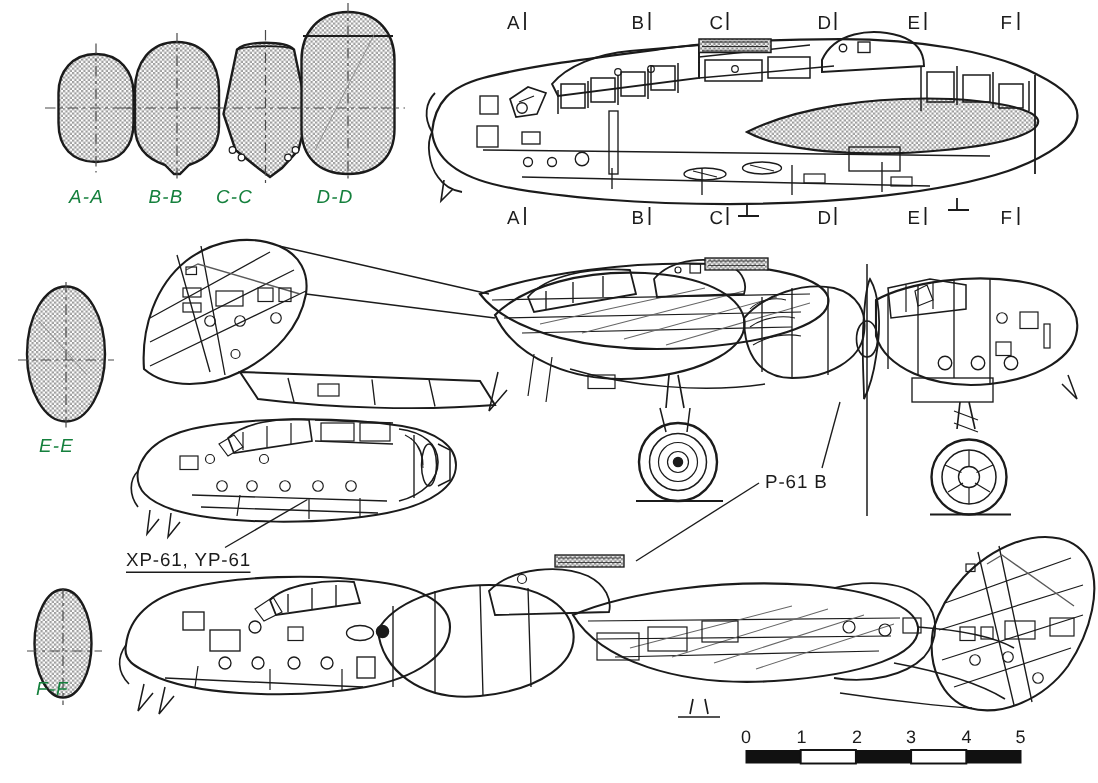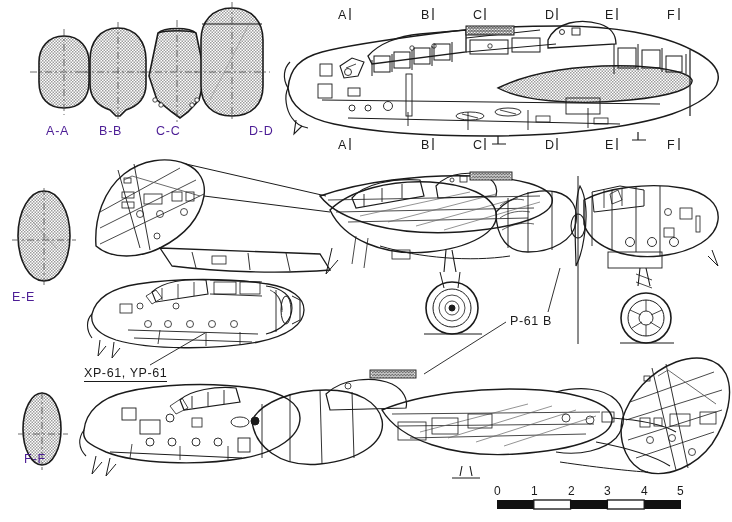--- a/index.html
+++ b/index.html
@@ -2,21 +2,21 @@
 <html><head>
 <meta charset="utf-8">
 <style>
   html,body{margin:0;padding:0;background:#ffffff;}
   body{width:732px;height:522px;position:relative;overflow:hidden;
        font-family:"Liberation Sans",sans-serif;color:#1a1a1a;}
   #sheet{position:absolute;inset:0;width:732px;height:522px;}
   .lbl{position:absolute;font-size:12.5px;letter-spacing:.6px;color:#1b1b1b;
        white-space:nowrap;font-family:"Liberation Sans",sans-serif;text-align:center;}
   .sec-marker{position:absolute;font-size:12.5px;letter-spacing:1px;color:#1b1b1b;white-space:nowrap;}
-  .xs-label{position:absolute;font-size:12.5px;letter-spacing:.8px;color:#4c1d95;white-space:nowrap;}
+  .xs-label{position:absolute;font-size:12.5px;letter-spacing:.8px;color:#15803d;white-space:nowrap;font-style:italic;}
   .underlined{border-bottom:1.1px solid #1b1b1b;padding-bottom:1px;}
   .scale-num{position:absolute;font-size:12px;color:#1b1b1b;}
   svg{display:block;}
 </style>
 </head>
 <body>
 
 <svg id="sheet" viewBox="0 0 732 522">
   <defs>
     <pattern id="hatch" width="3" height="3" patternUnits="userSpaceOnUse">
@@ -394,24 +394,24 @@
     <rect x="497" y="500" width="36.8" height="9" fill="#111111"></rect>
     <rect x="533.8" y="500" width="36.8" height="9" fill="#ffffff" stroke="#111111" stroke-width="1.3"></rect>
     <rect x="570.6" y="500" width="36.8" height="9" fill="#111111"></rect>
     <rect x="607.4" y="500" width="36.8" height="9" fill="#ffffff" stroke="#111111" stroke-width="1.3"></rect>
     <rect x="644.2" y="500" width="36.8" height="9" fill="#111111"></rect>
   </g>
 </svg>
 
 <div class="xs-label" style="left:46px;top:124px;">A-A</div>
 <div class="xs-label" style="left:99px;top:124px;text-align:right;">B-B</div>
-<div class="xs-label" style="left:156px;top:124px;">C-C</div>
-<div class="xs-label" style="left:211px;top:124px;margin-left:38px;">D-D</div>
-
-<div class="xs-label" style="left:12px;top:290px;">E-E</div>
+<div class="xs-label" style="left:144px;top:124px;">C-C</div>
+<div class="xs-label" style="left:211px;top:124px;">D-D</div>
+
+<div class="xs-label" style="left:26px;top:290px;">E-E</div>
 <div class="xs-label" style="left:24px;top:452px;">F-F</div>
 
 <div class="sec-marker" style="left:338px;top:8px;">A</div>
 <div class="sec-marker" style="left:421px;top:8px;">B</div>
 <div class="sec-marker" style="left:473px;top:8px;">C</div>
 <div class="sec-marker" style="left:545px;top:8px;">D</div>
 <div class="sec-marker" style="left:605px;top:8px;">E</div>
 <div class="sec-marker" style="left:667px;top:8px;">F</div>
 
 <div class="sec-marker" style="left:338px;top:138px;">A</div>

